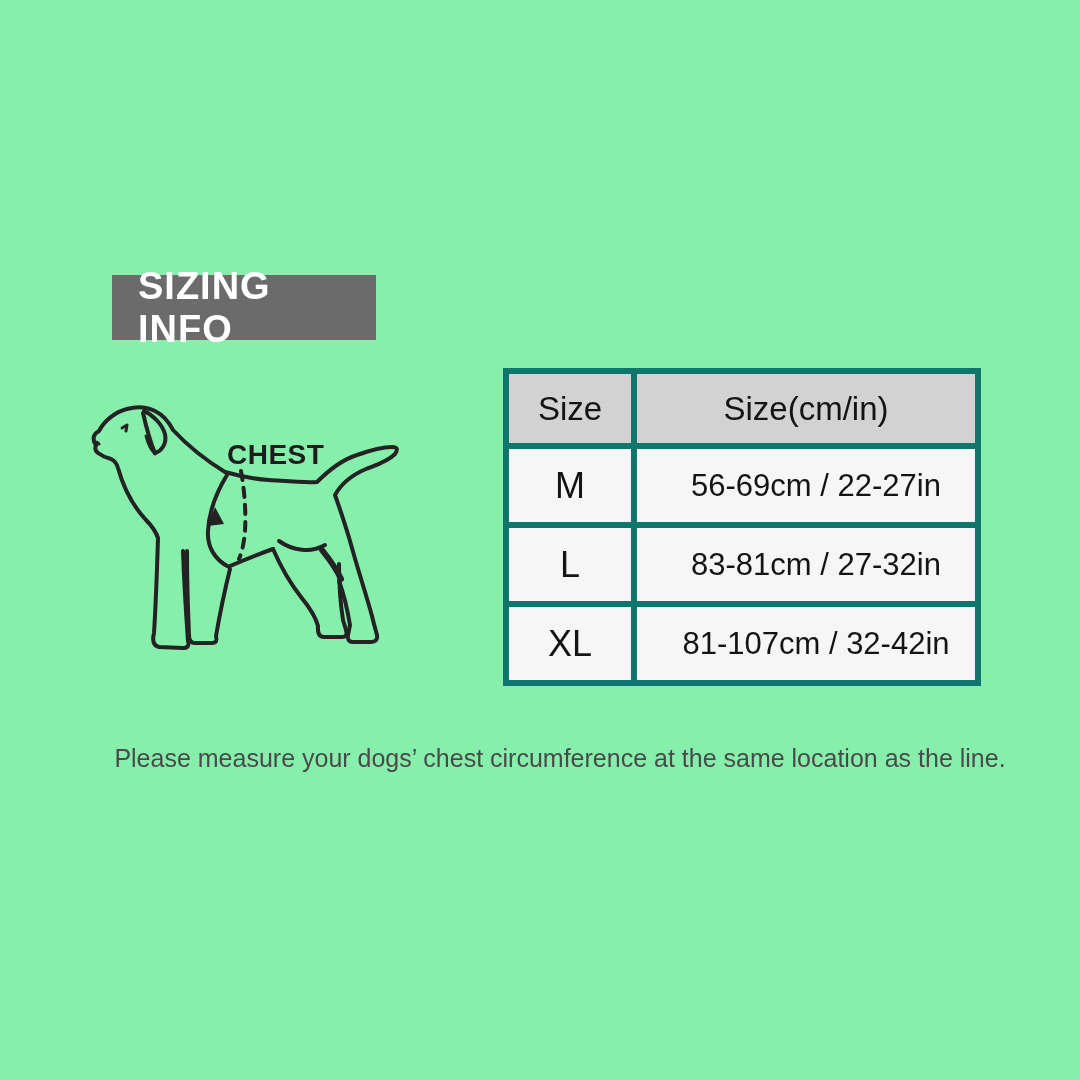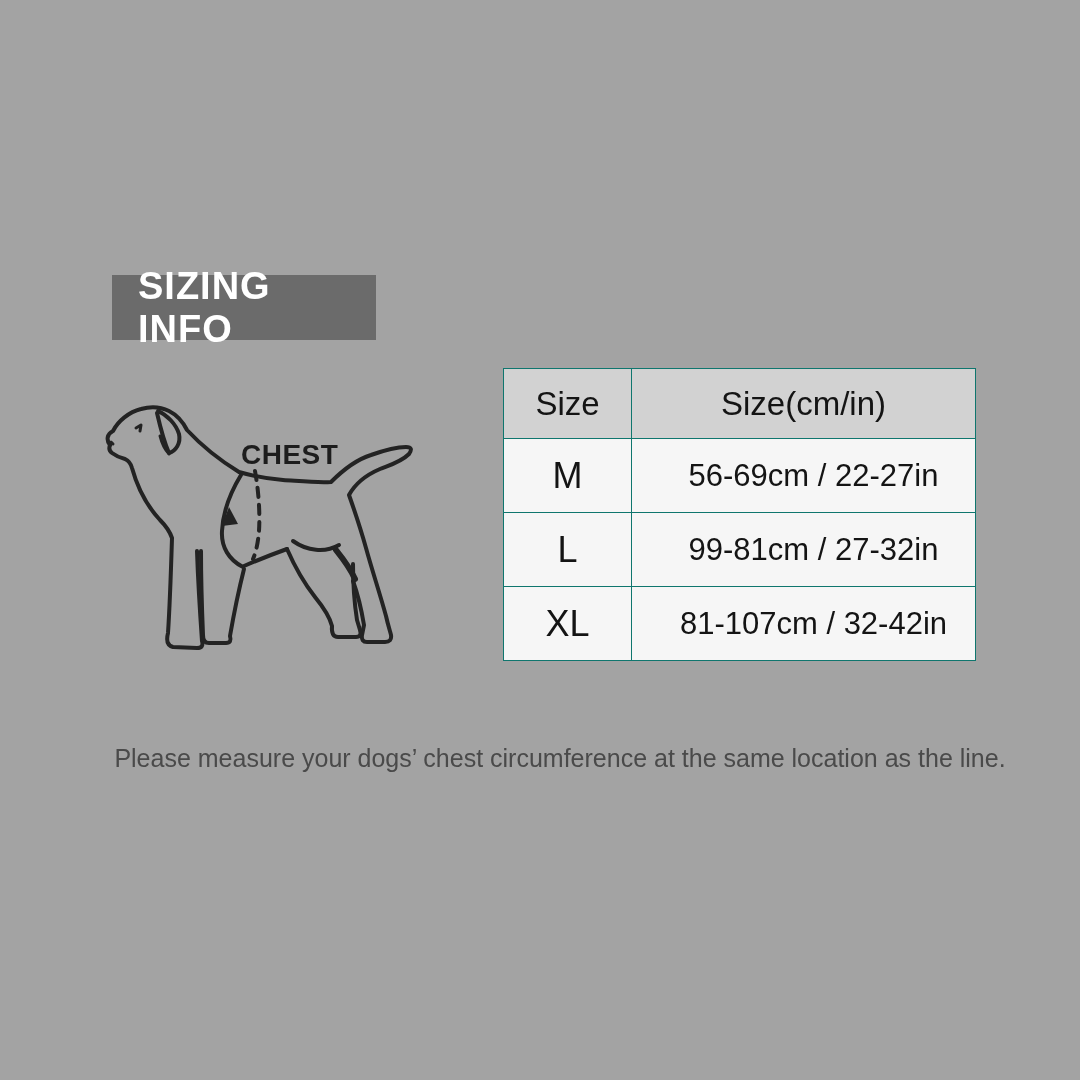--- a/index.html
+++ b/index.html
@@ -8,59 +8,59 @@
     height: 1080px;
     background: #ffffff;
     font-family: "Liberation Sans", sans-serif;
     position: relative;
     overflow: hidden;
   }
   .canvas {
     position: absolute;
     left: 0; top: 0;
     width: 1080px; height: 1080px;
-    background: #a3a3a3;
+    background: #86efac;
   }
   .sizing-header {
     position: absolute;
     left: 112px; top: 275px;
     width: 264px; height: 65px;
     background: #6b6b6b;
     color: #ffffff;
     display: flex;
     align-items: center;
     padding-left: 26px;
     box-sizing: border-box;
     font-size: 38px;
     font-weight: bold;
     letter-spacing: 1px;
   }
   .dog-wrap {
     position: absolute;
-    left: 103px; top: 398px;
+    left: 89px; top: 398px;
     width: 345px; height: 265px;
   }
   .dog-wrap svg { display: block; width: 345px; height: 265px; }
   .chest-text {
     font-family: "Liberation Sans", sans-serif;
     font-size: 28px;
     font-weight: 700;
     fill: #1d1d1d;
     letter-spacing: 0.5px;
   }
   table.size-table {
     position: absolute;
     left: 503px; top: 368px;
     width: 472px;
     border-collapse: collapse;
     table-layout: fixed;
     font-family: "Liberation Sans", sans-serif;
   }
   table.size-table th, table.size-table td {
-    border: 1px solid #0f766e;
+    border: 6px solid #0f766e;
     text-align: center;
     vertical-align: middle;
     font-weight: 400;
     color: #141414;
     padding: 0;
   }
   table.size-table th {
     background: #d2d2d2;
     height: 69px;
     font-size: 33px;
@@ -184,21 +184,21 @@
         <th>Size(cm/in)</th>
       </tr>
     </thead>
     <tbody>
       <tr>
         <td class="size-col">M</td>
         <td class="chest-col">56-69cm / 22-27in</td>
       </tr>
       <tr>
         <td class="size-col">L</td>
-        <td class="chest-col">99-81cm / 27-32in</td>
+        <td class="chest-col">83-81cm / 27-32in</td>
       </tr>
       <tr>
         <td class="size-col">XL</td>
         <td class="chest-col">81-107cm / 32-42in</td>
       </tr>
     </tbody>
   </table>
 
   <div class="note">Please measure your dogs’ chest circumference at the same location as the line.</div>
 

